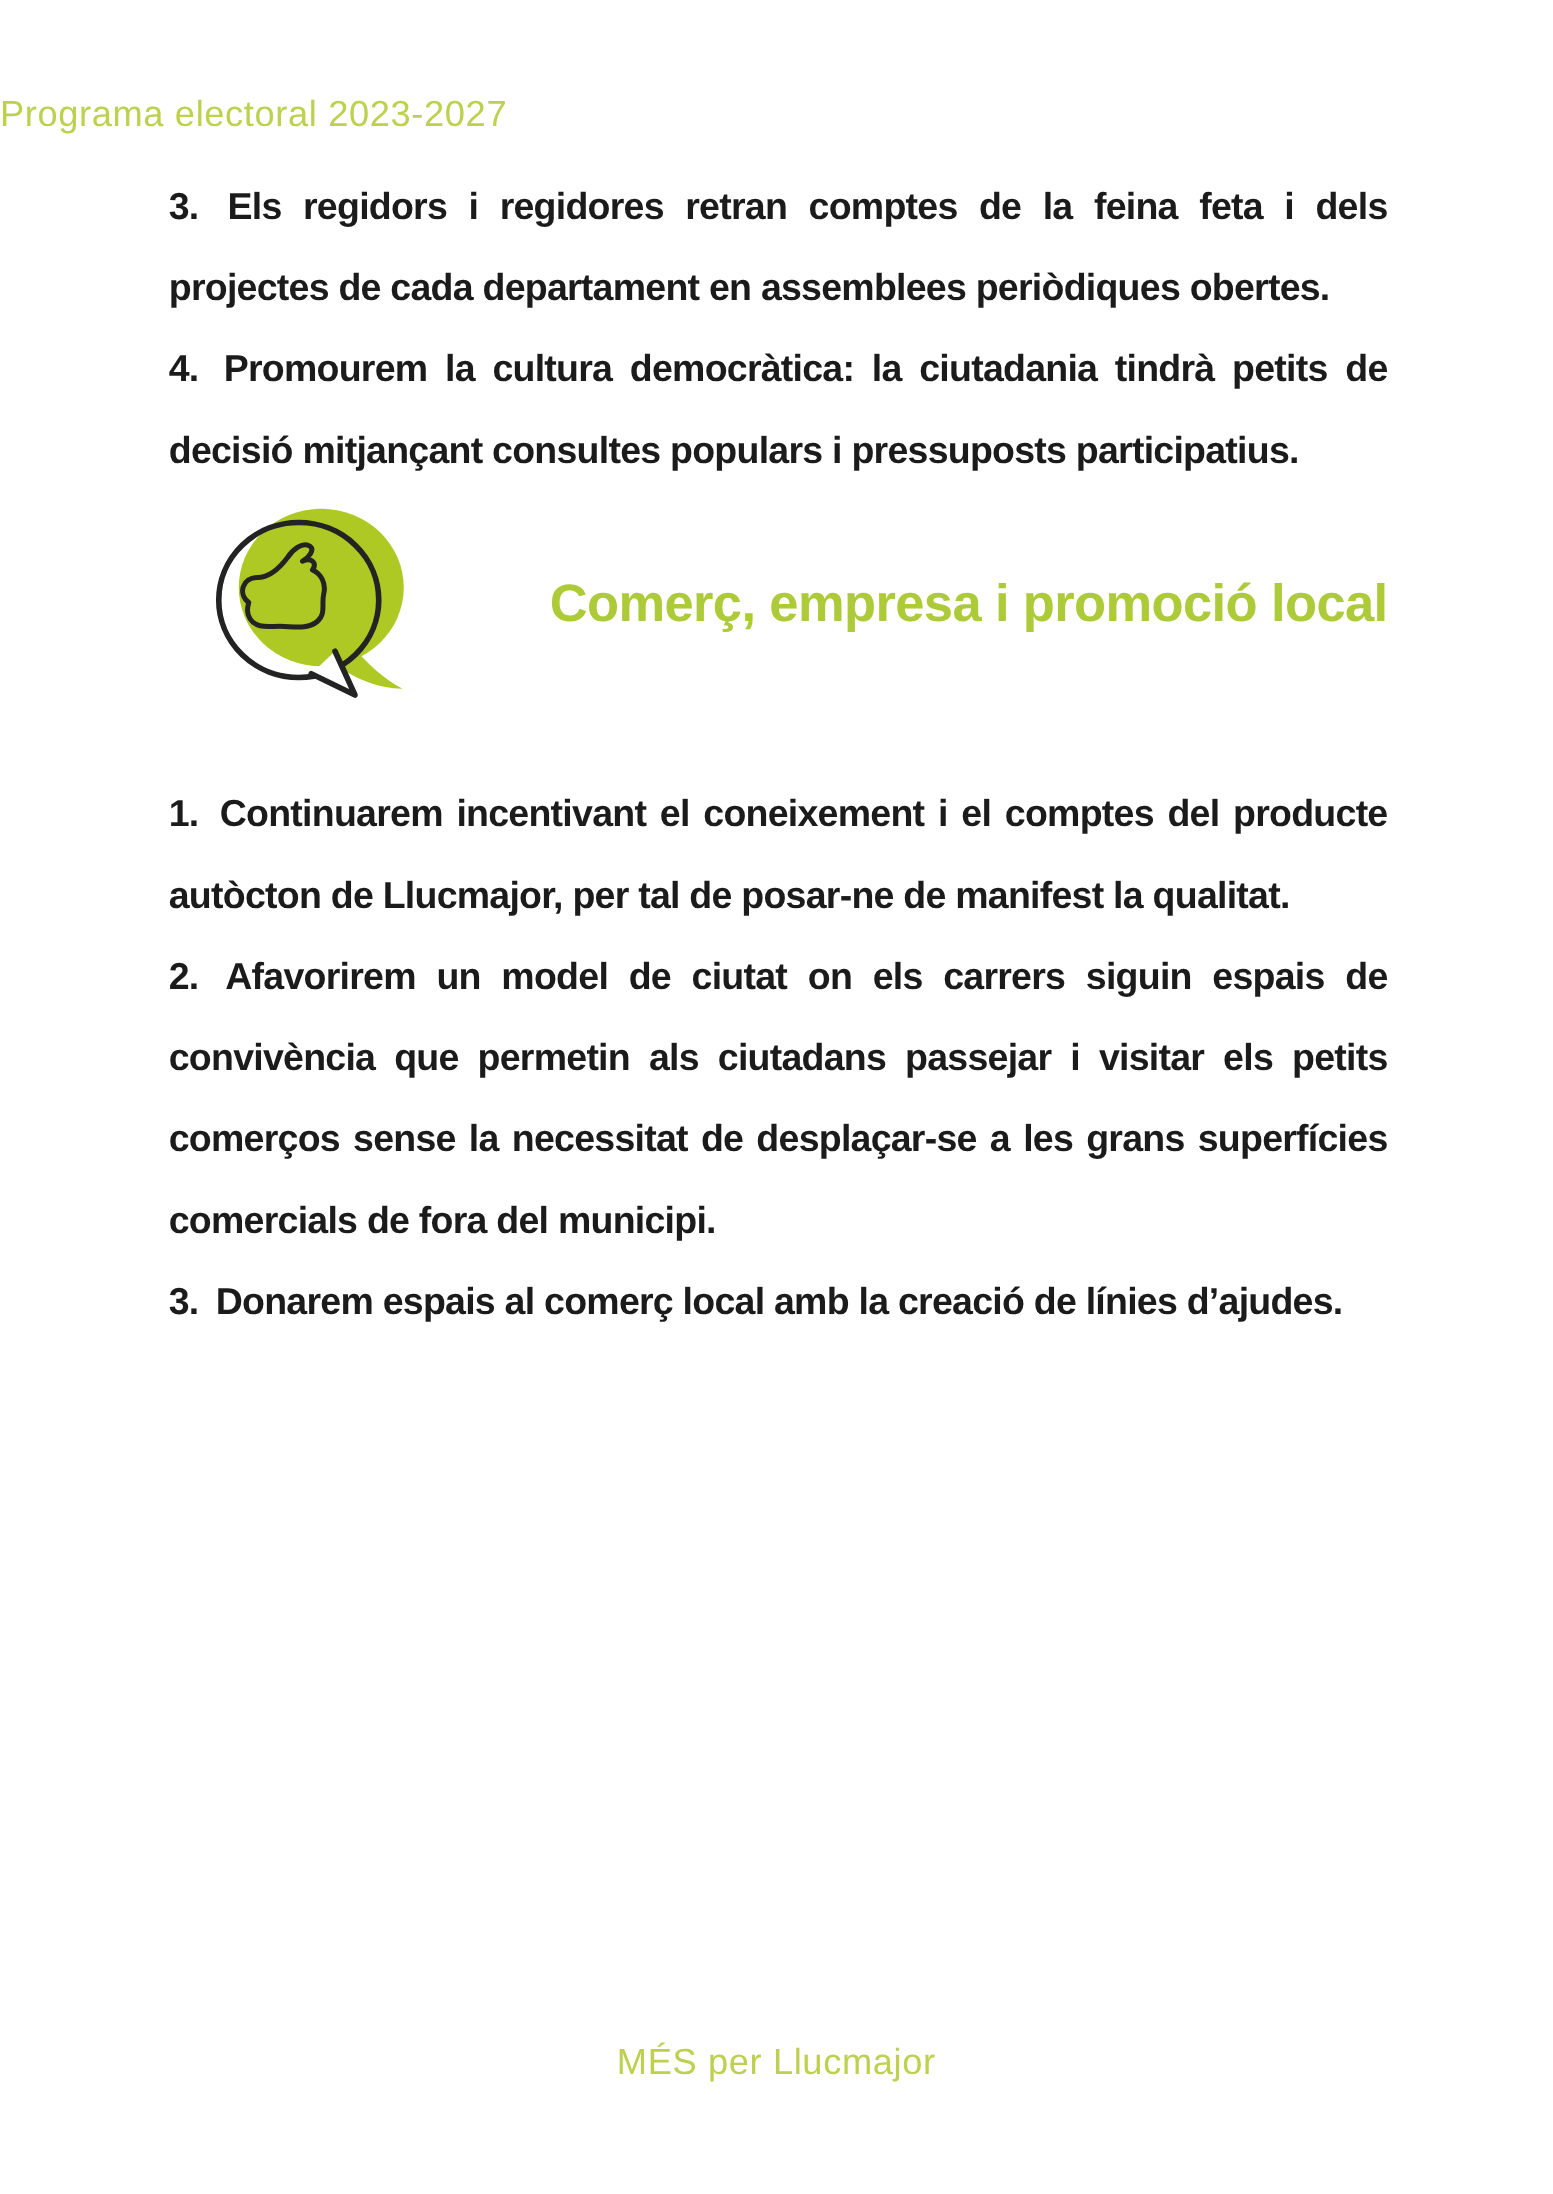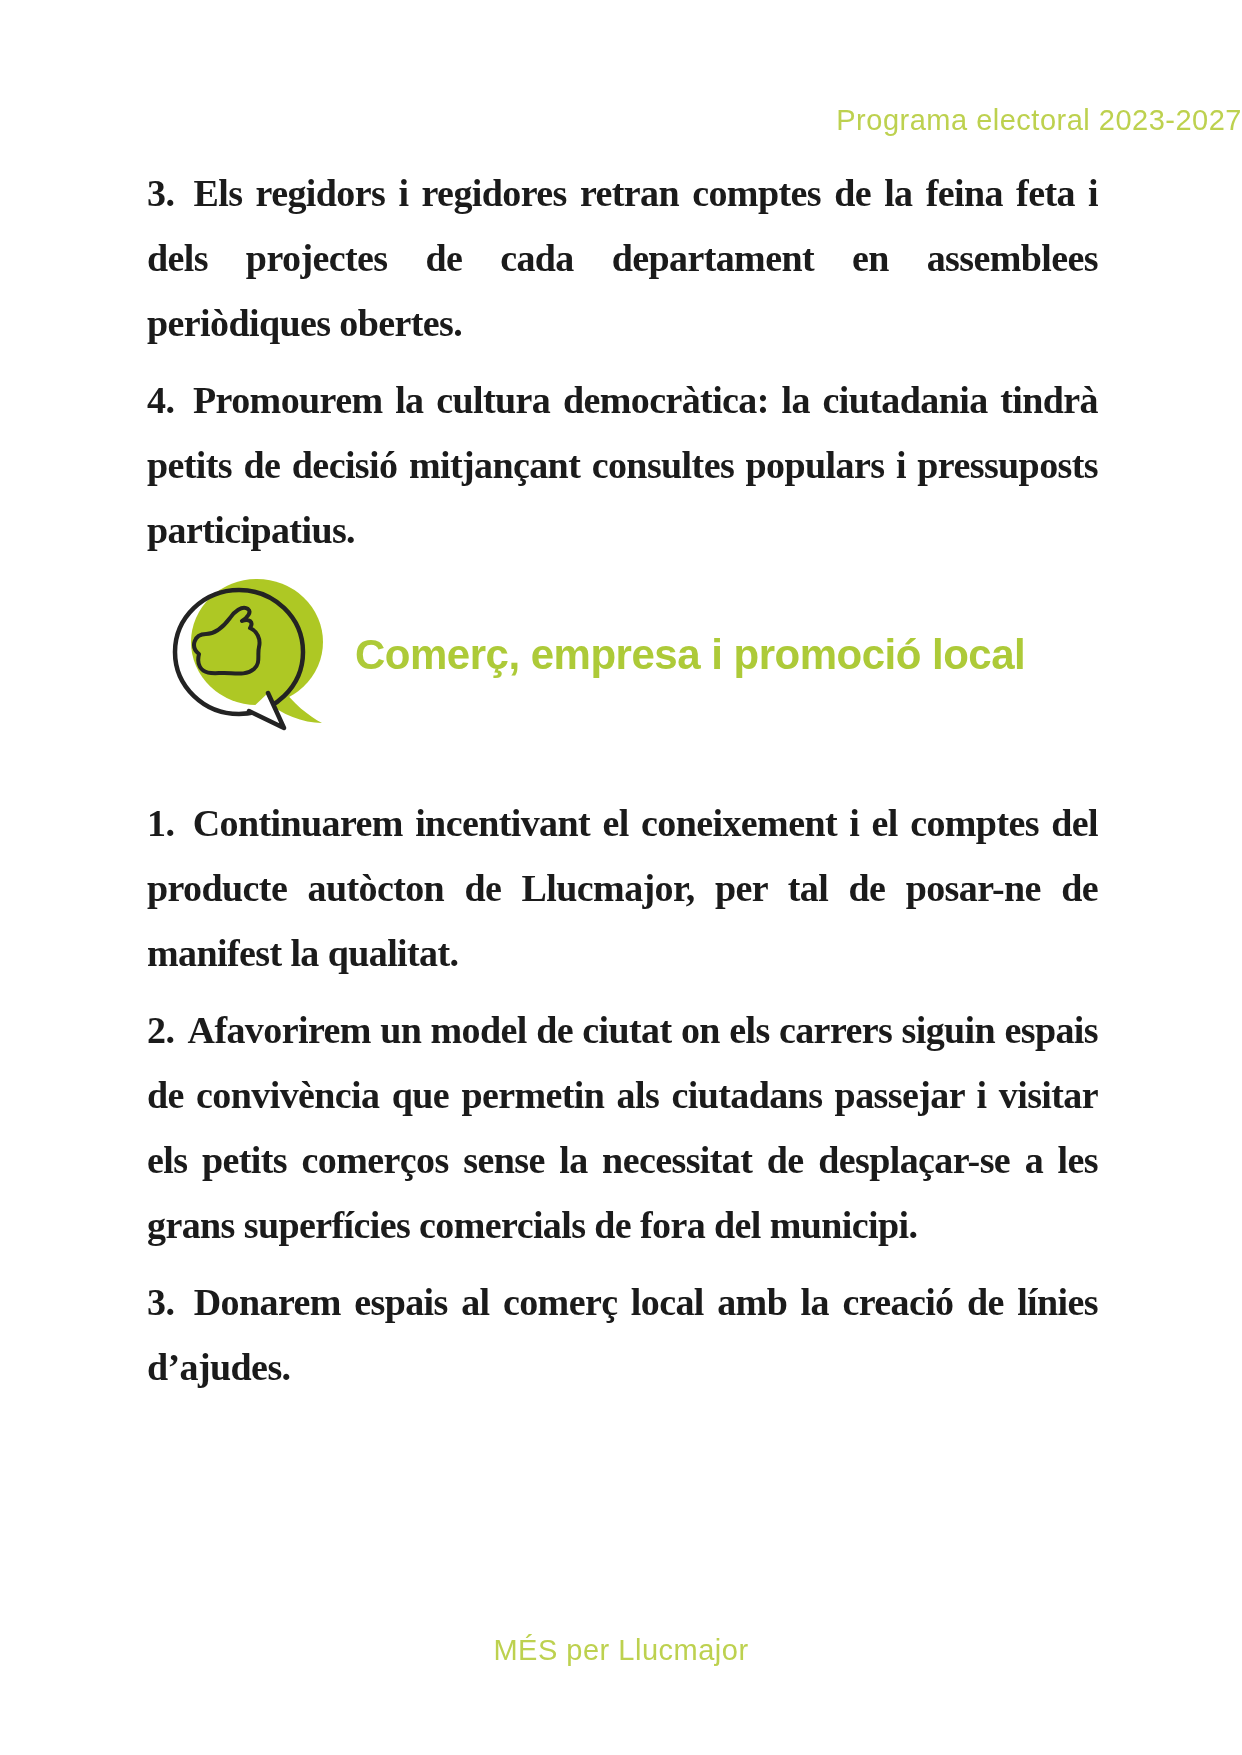--- a/index.html
+++ b/index.html
@@ -15,39 +15,38 @@
   html,body{margin:0;padding:0;background:#ffffff;}
   .page{
     position:relative;
     width:var(--page-w);
     height:var(--page-h);
     background:#ffffff;
     overflow:hidden;
     font-family:"Liberation Sans","DejaVu Sans",sans-serif;
   }
   .doc-header{
-    margin-top:104px;
-    text-align:right;
+    margin-top:76px;
+    text-align:left;
     font-size:29px;
     font-weight:400;
     color:var(--light-green);
     letter-spacing:0.5px;
   }
   .content{
     margin:24px 132px 0 135px;
   }
   .par{
-    margin:12px;
-    font-size:38px;
+    margin:0;
+    font-size:30px;
     font-weight:700;
     color:var(--ink);
     line-height:65px;
     letter-spacing:-0.6px;
     text-align:justify;
-    font-family:Liberation Serif, serif;
   }
   .par .num{padding-right:6px;}
   .section-head{
     display:flex;
     align-items:center;
     margin-top:10px;
     height:160px;
   }
   .bubble-icon{
     flex:0 0 auto;
@@ -56,21 +55,21 @@
     margin-left:28px;
     display:block;
   }
   .section-title{
     margin:0 0 0 22px;
     flex:1 1 auto;
     font-size:42px;
     font-weight:700;
     letter-spacing:-0.5px;
     color:var(--accent-green);
-    text-align:left;
+    text-align:right;
   }
   .section-list{margin-top:56px;}
   .doc-footer{
     position:absolute;
     left:0;
     right:0;
     bottom:88px;
     text-align:center;
     font-size:29px;
     font-weight:400;

